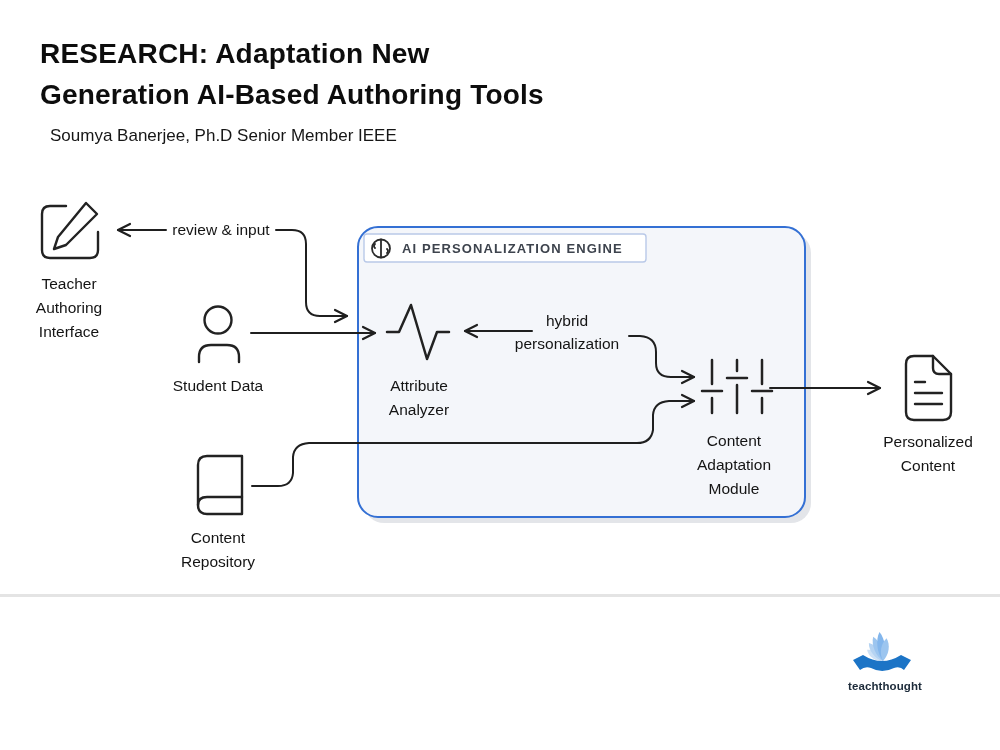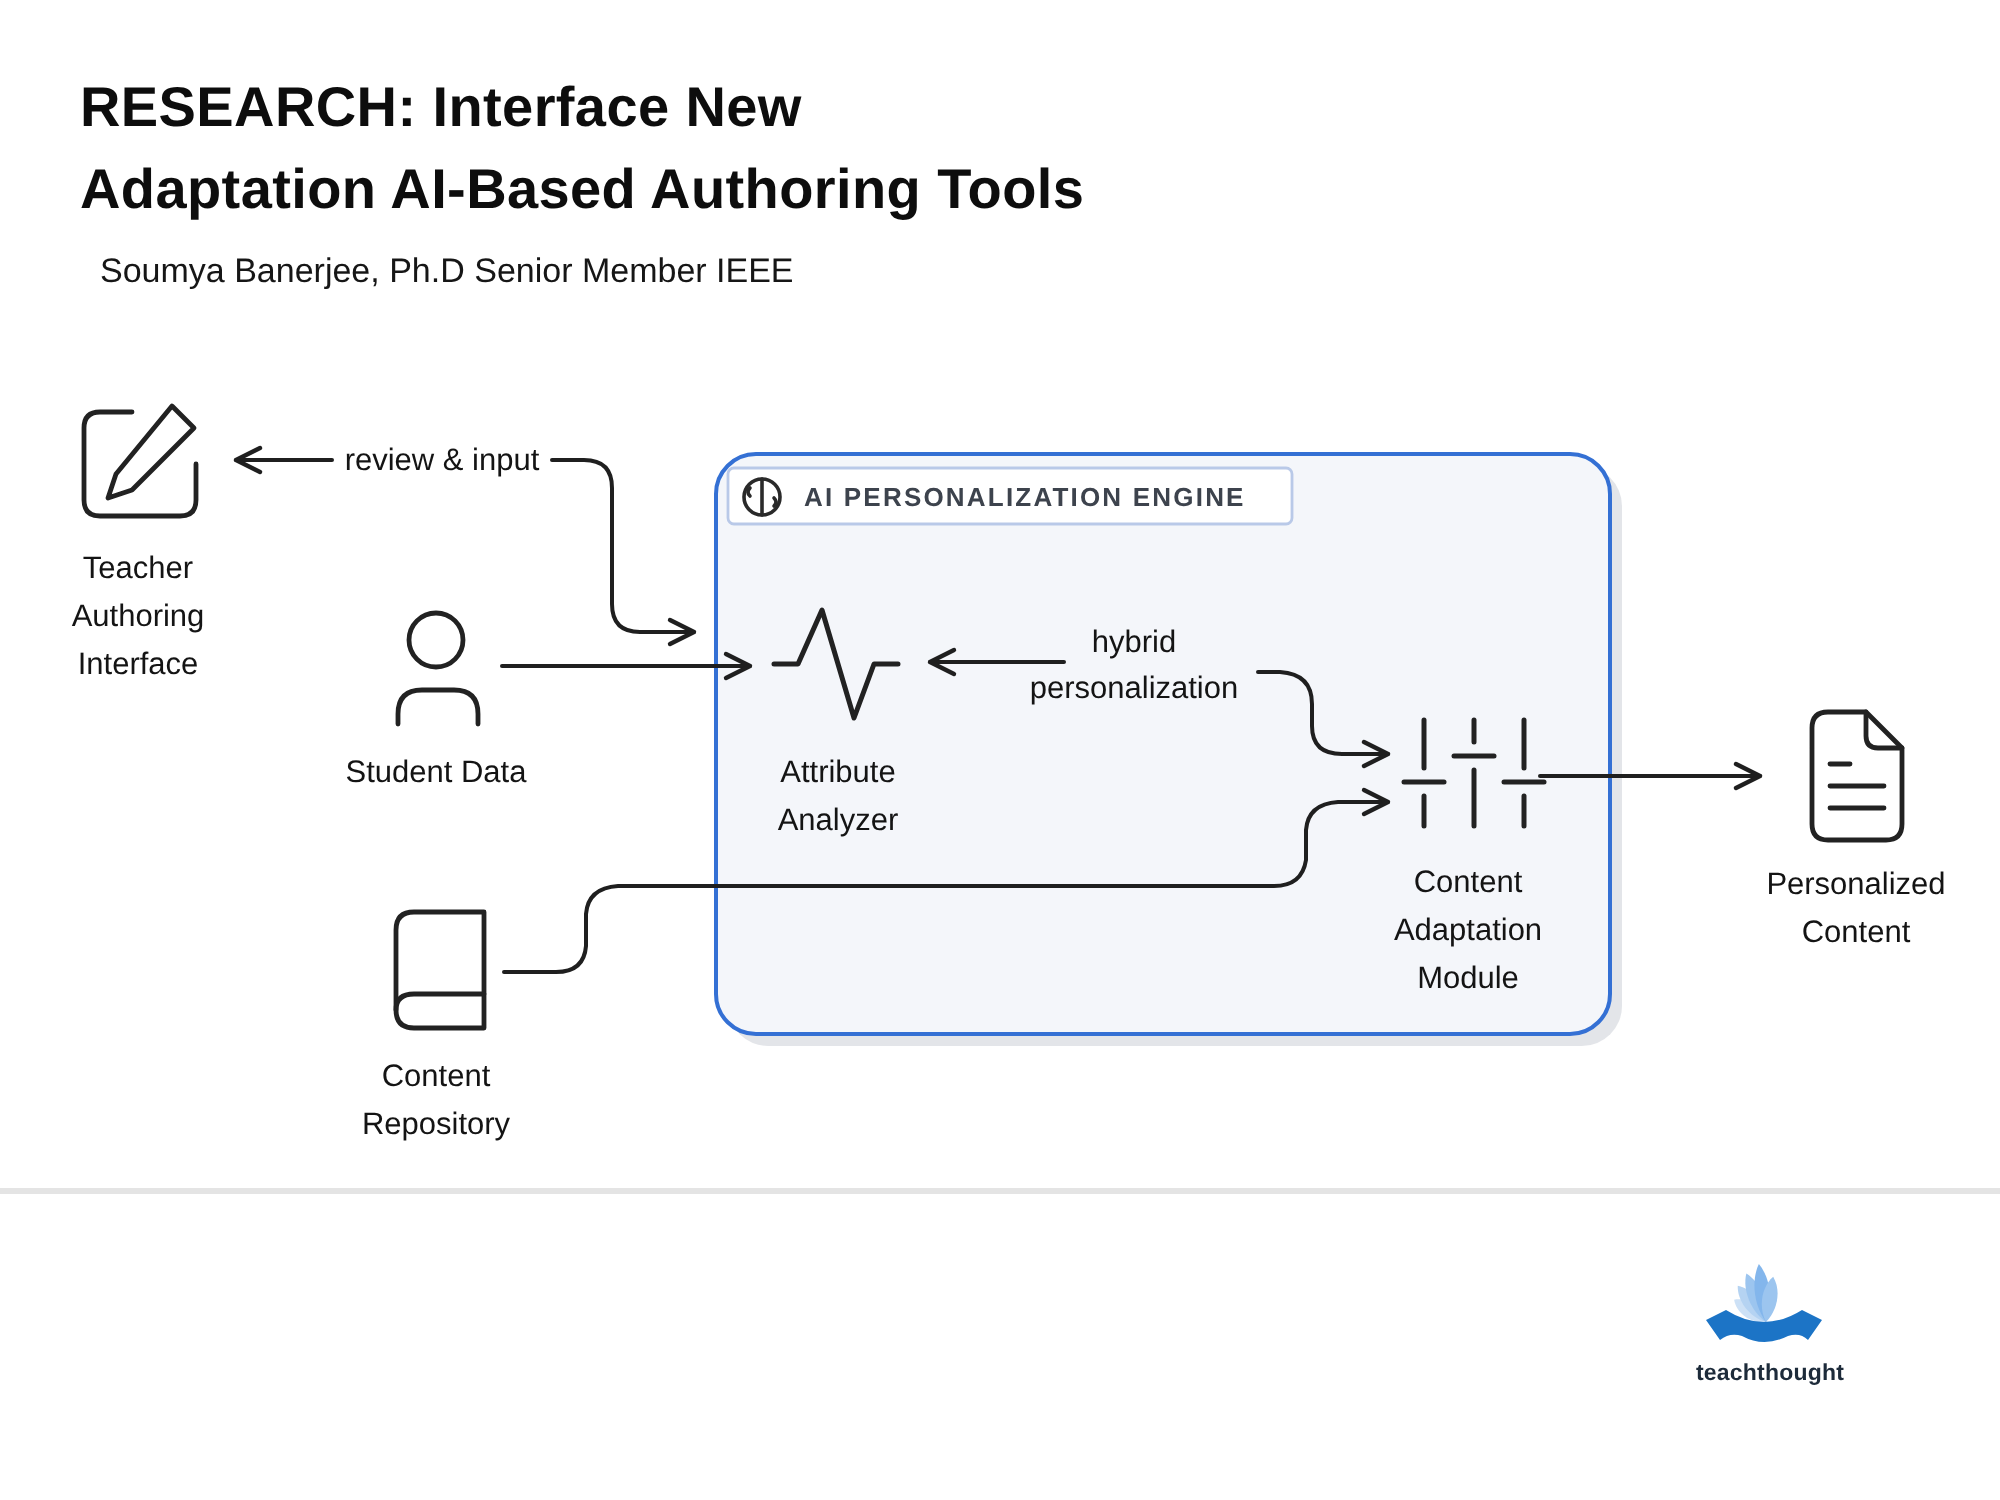--- a/index.html
+++ b/index.html
@@ -33,22 +33,22 @@
     font-size:11.5px; font-weight:bold; color:#1d2b3a; margin-top:3px;
     letter-spacing:0.1px;
   }
 </style>
 </head>
 <body>
 
 <div class="slide">
 
   <div class="title">
-    <div>RESEARCH: Interface New</div>
-    <div>Adaptation AI-Based Authoring Tools</div>
+    <div>RESEARCH: Adaptation New</div>
+    <div>Generation AI-Based Authoring Tools</div>
   </div>
   <div class="subtitle">Soumya Banerjee, Ph.D Senior Member IEEE</div>
 
   <svg class="diagram" width="1000" height="400" viewBox="0 180 1000 400">
     <defs>
       <marker id="arrow" markerUnits="userSpaceOnUse" markerWidth="20" markerHeight="18" refX="15" refY="8" orient="auto">
         <path d="M3,2 L15,8 L3,14" fill="none" stroke="#1f1f1f" stroke-width="2.2" stroke-linecap="round" stroke-linejoin="round"></path>
       </marker>
     </defs>
 

